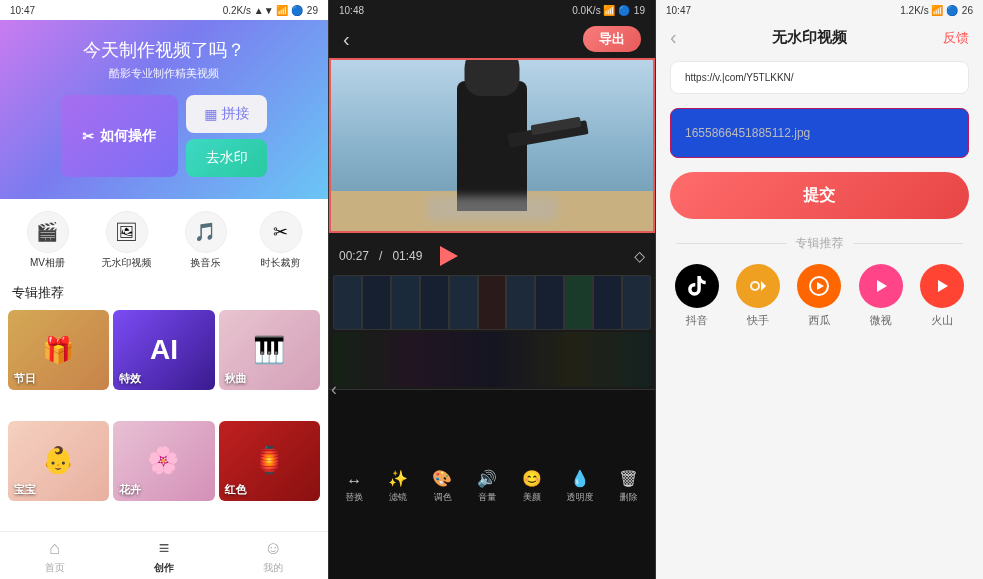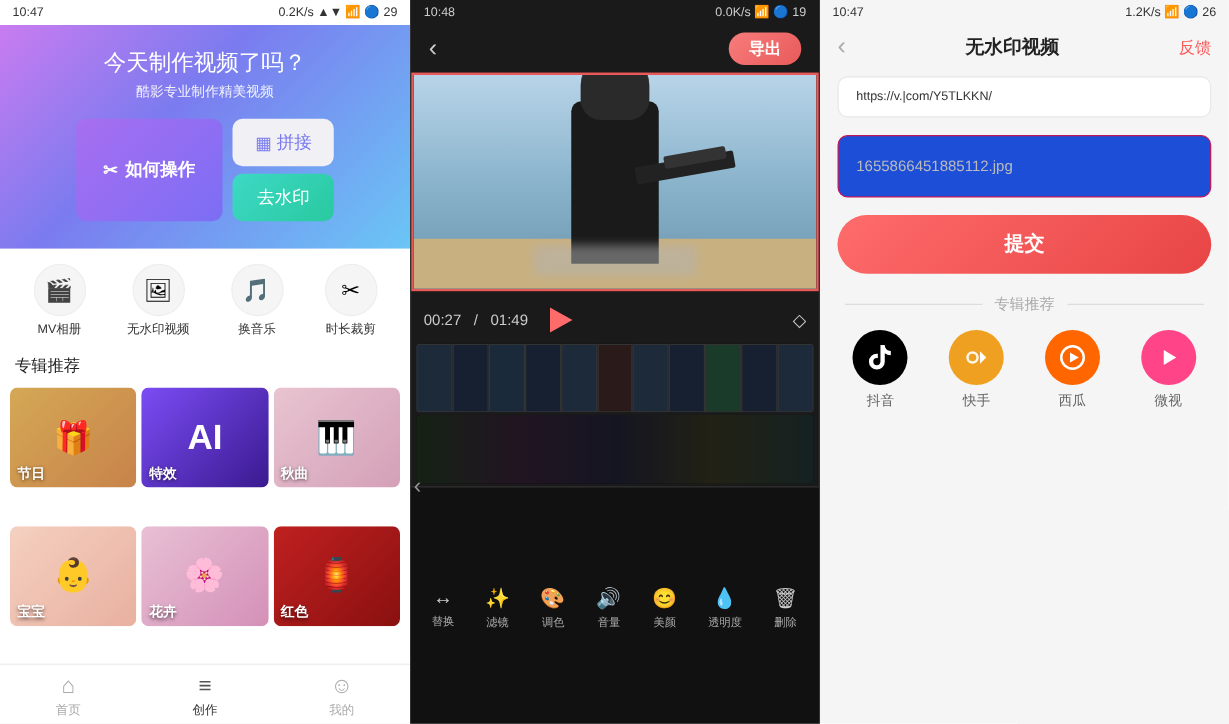--- a/index.html
+++ b/index.html
@@ -168,21 +168,21 @@
     .nav-item {
       display: flex;
       flex-direction: column;
       align-items: center;
       gap: 2px;
       cursor: pointer;
     }
     .nav-icon { font-size: 18px; color: #aaa; }
     .nav-icon.active { color: #555; }
     .nav-text { font-size: 10px; color: #aaa; }
-    .nav-text.active { color: #333; font-weight: normal; }
+    .nav-text.active { color: #333; font-weight: bold; }
 
     
     .panel2 {
       width: 328px;
       height: 579px;
       background: #1a1a1a;
       display: flex;
       flex-direction: column;
       position: relative;
       border-left: 1px solid #333;
@@ -722,14 +722,22 @@
       <span class="platform-name">西瓜</span>
     </div>
     <div class="platform-item">
       <div class="platform-circle weishi-bg">
         <svg width="24" height="24" viewBox="0 0 24 24" fill="white">
           <polygon points="8,6 18,12 8,18" fill="white"></polygon>
         </svg>
       </div>
       <span class="platform-name">微视</span>
     </div>
+    <div class="platform-item">
+      <div class="platform-circle huoshan-bg">
+        <svg width="24" height="24" viewBox="0 0 24 24" fill="white">
+          <polygon points="8,6 18,12 8,18" fill="white"></polygon>
+        </svg>
+      </div>
+      <span class="platform-name">火山</span>
+    </div>
   </div>
 </div>
 
 </body></html>

